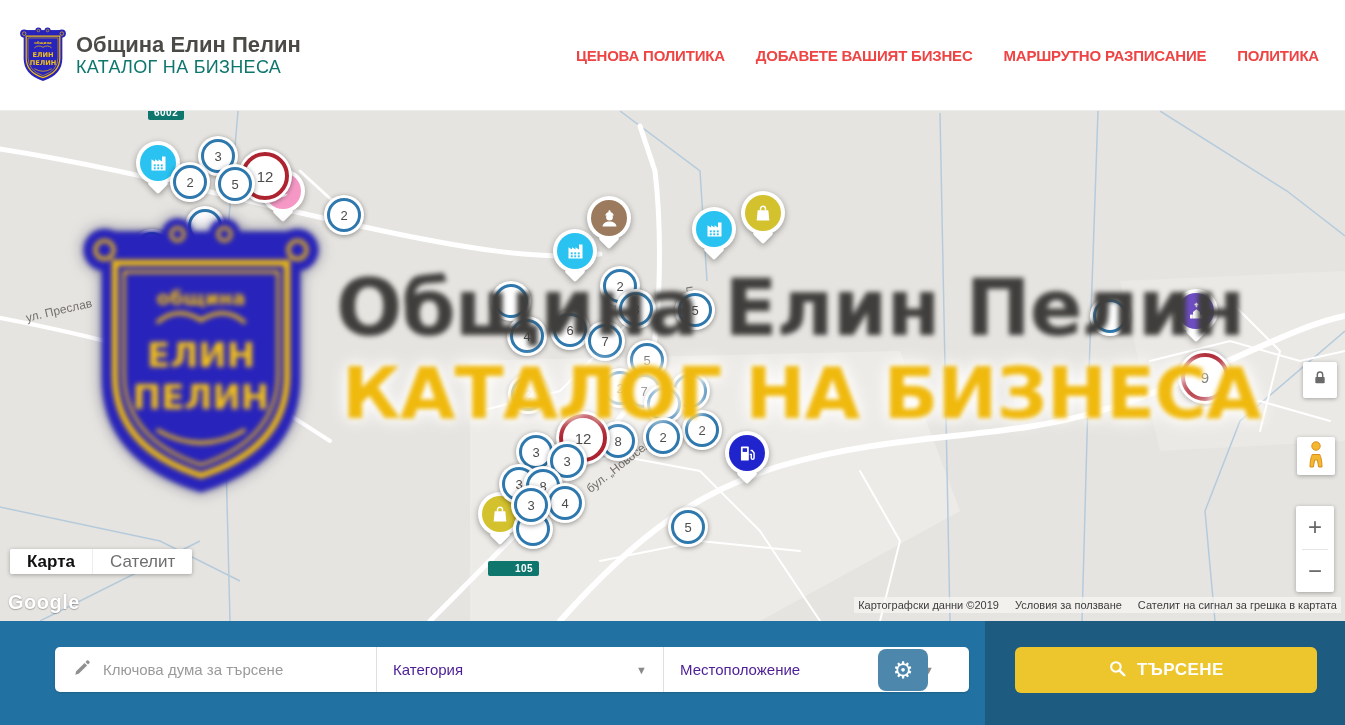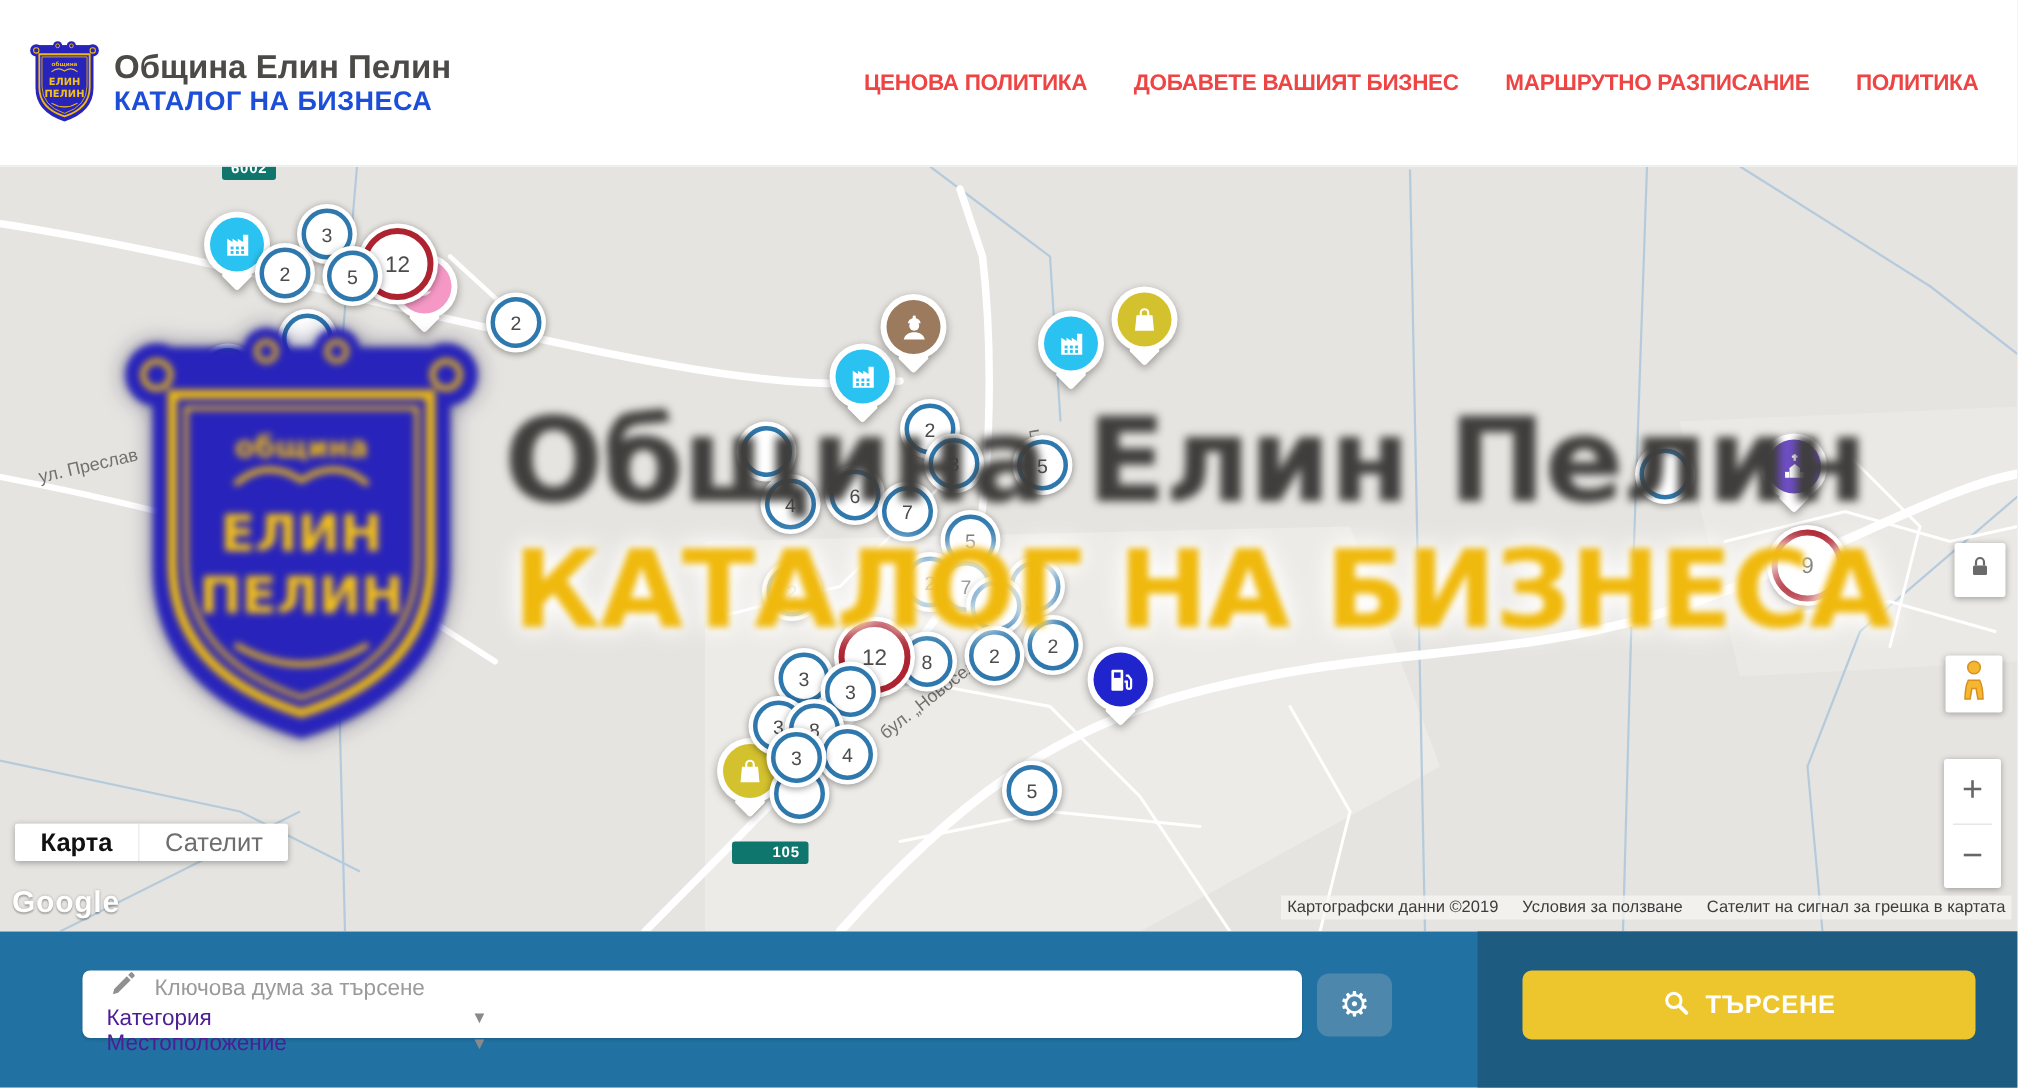--- a/index.html
+++ b/index.html
@@ -5,21 +5,21 @@
   html,body{margin:0;padding:0;}
   body{width:1345px;height:725px;overflow:hidden;font-family:"Liberation Sans",sans-serif;background:#fff;}
   .stage{position:relative;width:1345px;height:725px;overflow:hidden;}
 
   
   .header{position:relative;height:110px;background:#fff;display:flex;align-items:center;justify-content:space-between;border-bottom:1px solid #ececec;z-index:30;}
   .brand{display:flex;align-items:center;margin-left:20px;cursor:pointer;}
   .brand-shield{width:46px;height:57px;}
   .brand-text{margin-left:10px;line-height:1.15;}
   .brand-title{font-size:22px;font-weight:700;color:#4b4a47;}
-  .brand-subtitle{font-size:18px;font-weight:700;color:#1d4ed8;letter-spacing:.3px;}
+  .brand-subtitle{font-size:18px;font-weight:400;color:#0f766e;letter-spacing:.3px;}
   .nav{display:flex;align-items:center;margin-right:26px;gap:31px;}
   .nav a{font-size:15px;font-weight:700;color:#ef4444;text-decoration:none;letter-spacing:-.2px;cursor:pointer;white-space:nowrap;}
 
   
   .map{position:relative;width:1345px;height:510px;background:#e6e4e0;overflow:hidden;}
   .map svg.roads{position:absolute;left:0;top:0;z-index:0;}
   .labels-layer{position:absolute;inset:0;z-index:1;}
   .road-badge{position:absolute;background:#0f766e;color:#fff;font-size:10px;font-weight:700;padding:2px 6px;border-radius:2px;letter-spacing:.5px;}
   .street-label{position:absolute;color:#74716d;font-size:12px;white-space:nowrap;transform-origin:left center;}
   .markers-layer{position:absolute;inset:0;z-index:2;}
@@ -61,21 +61,21 @@
   .ctrl-lock{left:1303px;top:251px;width:34px;height:36px;}
   .ctrl-pegman{left:1297px;top:326px;width:38px;height:38px;}
   .zoomctl{position:absolute;left:1296px;top:395px;width:38px;height:86px;background:#fff;border-radius:2px;box-shadow:0 1px 4px rgba(0,0,0,.3);
     display:flex;flex-direction:column;}
   .zoomctl .zbtn{flex:1;display:flex;align-items:center;justify-content:center;font-size:24px;color:#666;cursor:pointer;font-weight:400;}
   .zoomctl .zdiv{height:1px;background:#e6e6e6;margin:0 6px;}
 
   
   .searchbar{position:relative;width:1345px;height:105px;background:#2172a2;}
   .searchbar .dark-panel{position:absolute;left:985px;top:0;width:360px;height:105px;background:#1e5b80;}
-  .search-box{position:absolute;left:55px;top:26px;width:813px;height:45px;background:#fff;border-radius:5px;display:flex;align-items:stretch;box-shadow:0 1px 2px rgba(0,0,0,.15);flex-direction:column;}
+  .search-box{position:absolute;left:55px;top:26px;width:914px;height:45px;background:#fff;border-radius:5px;display:flex;align-items:stretch;box-shadow:0 1px 2px rgba(0,0,0,.15);}
   .sb-sec{display:flex;align-items:center;}
   .sb-keyword{width:303px;padding-left:18px;gap:10px;}
   .sb-keyword input{border:0;outline:none;flex:1;font-size:15px;color:#444;font-family:"Liberation Sans",sans-serif;background:transparent;}
   .sb-keyword input::placeholder{color:#9a9a9a;opacity:1;}
   .sb-divider{width:1px;background:#e0e0e0;margin:0;}
   .sb-select{width:254px;padding:0 16px;justify-content:space-between;cursor:pointer;}
   .sb-select .sel-text{font-size:15px;color:#4c1d95;}
   .sb-select .caret{color:#8a8a8a;font-size:11px;}
   .gear-btn{position:absolute;left:878px;top:28px;width:50px;height:42px;background:#4d88ac;border-radius:8px;display:flex;align-items:center;justify-content:center;cursor:pointer;}
   .gear-btn .gear{font-family:"DejaVu Sans",sans-serif;color:#fff;font-size:23px;line-height:1;}

